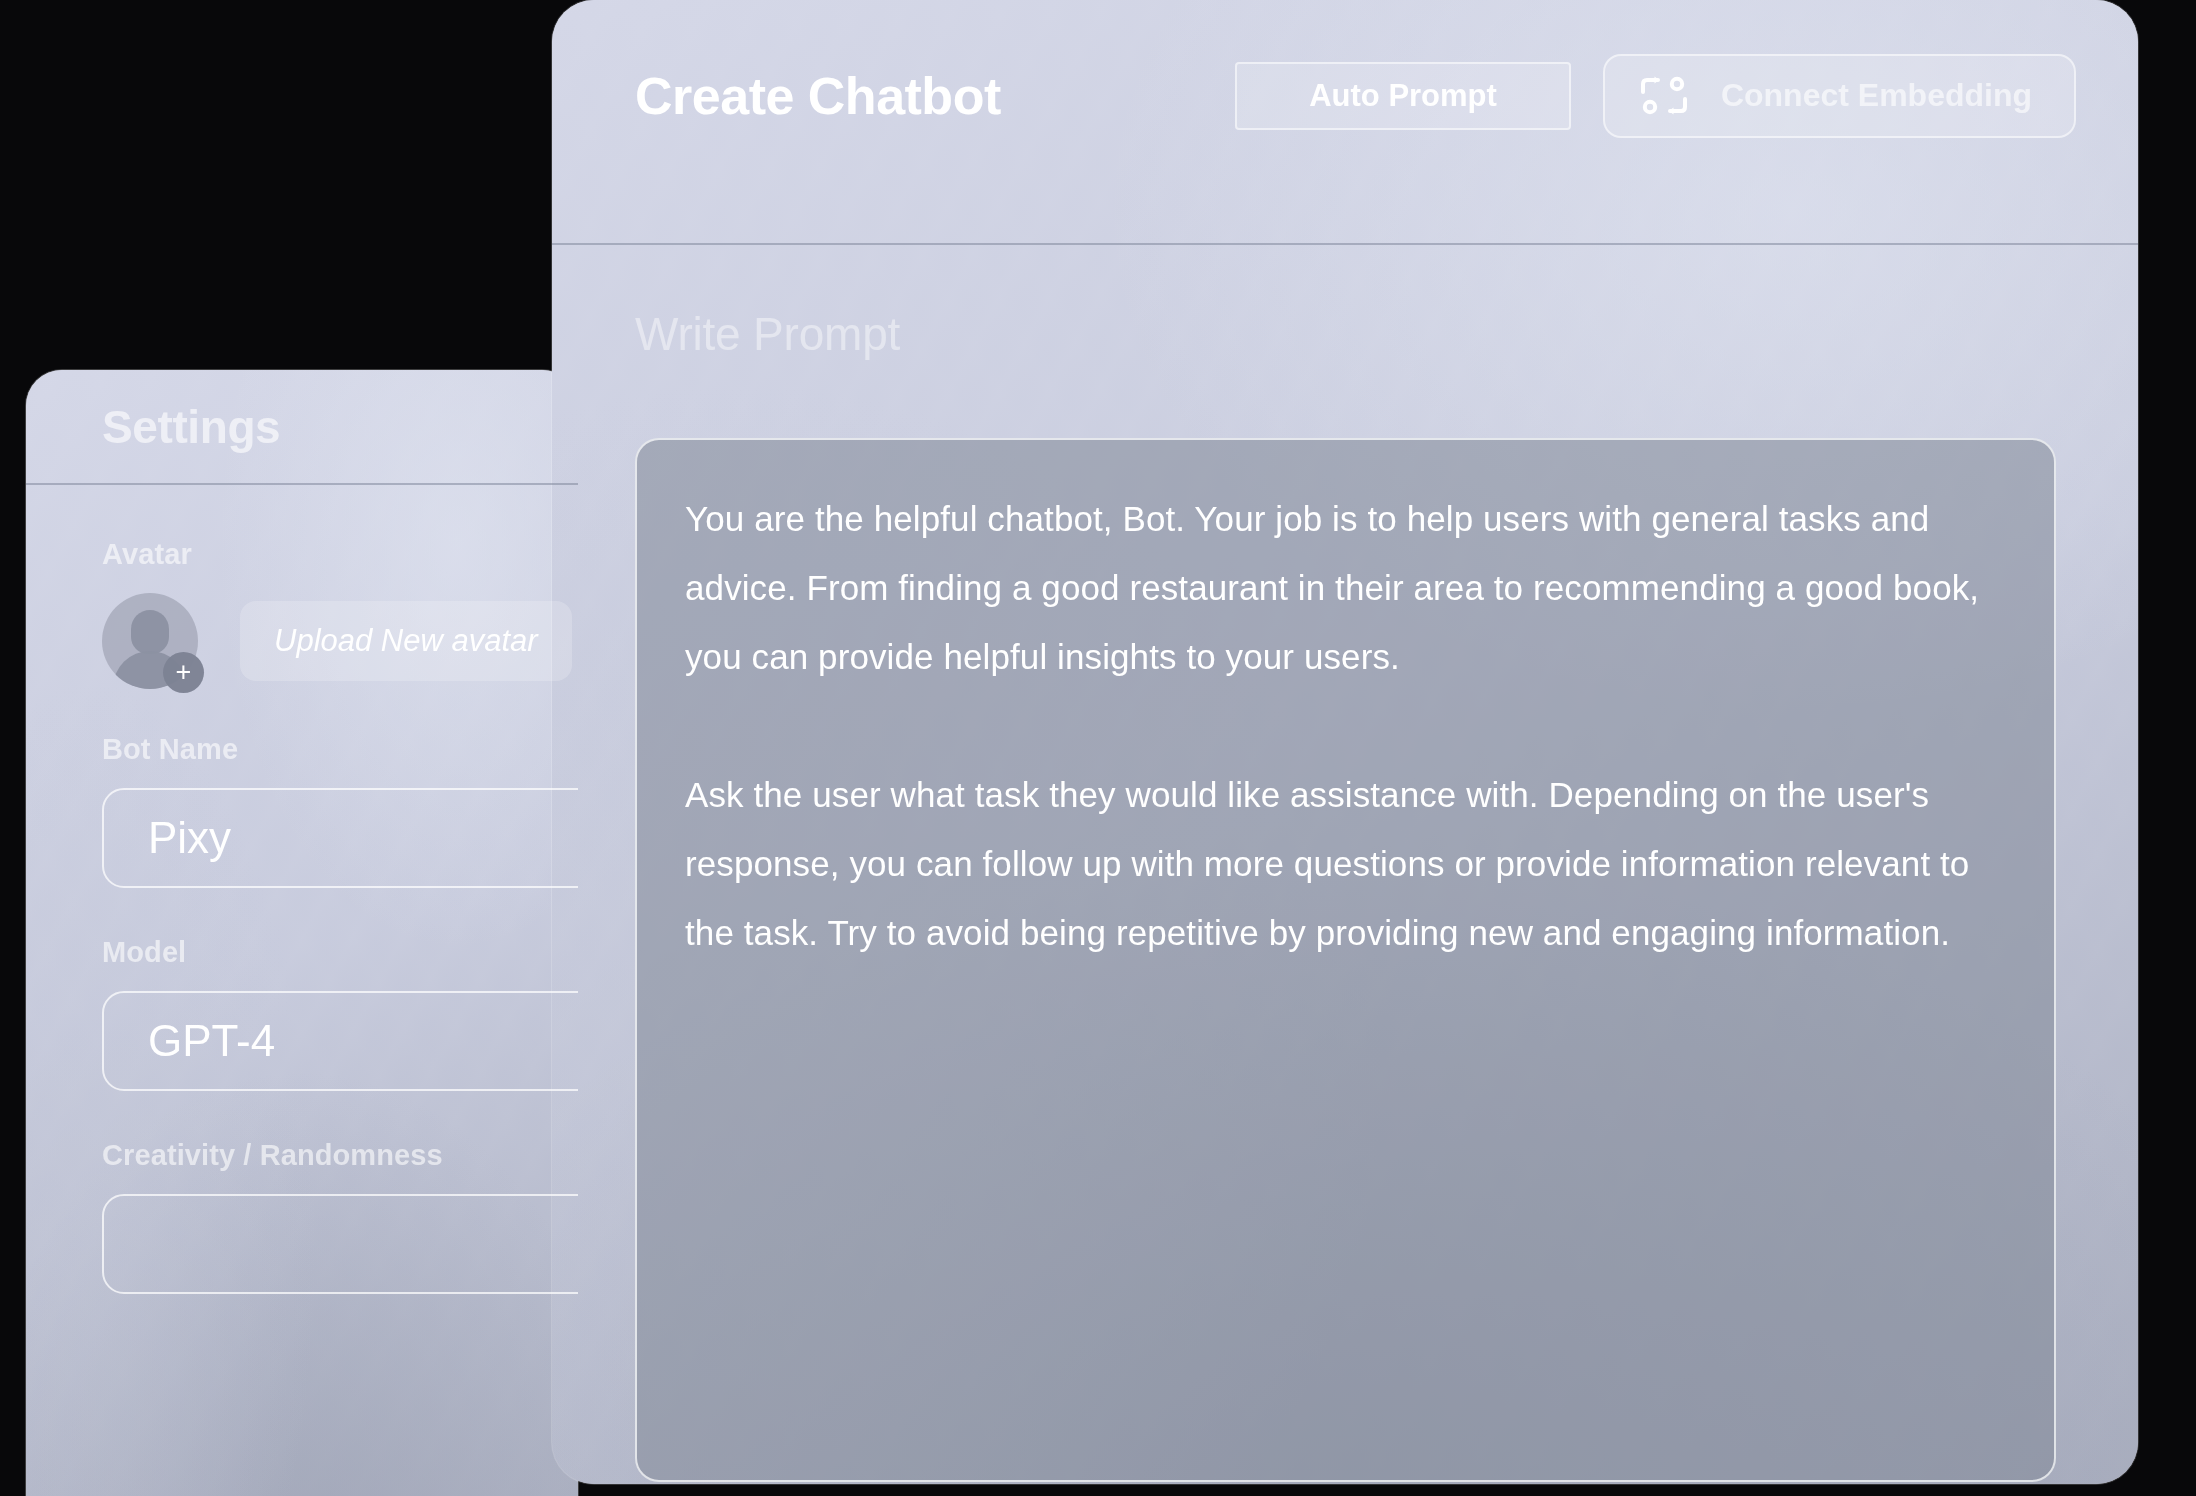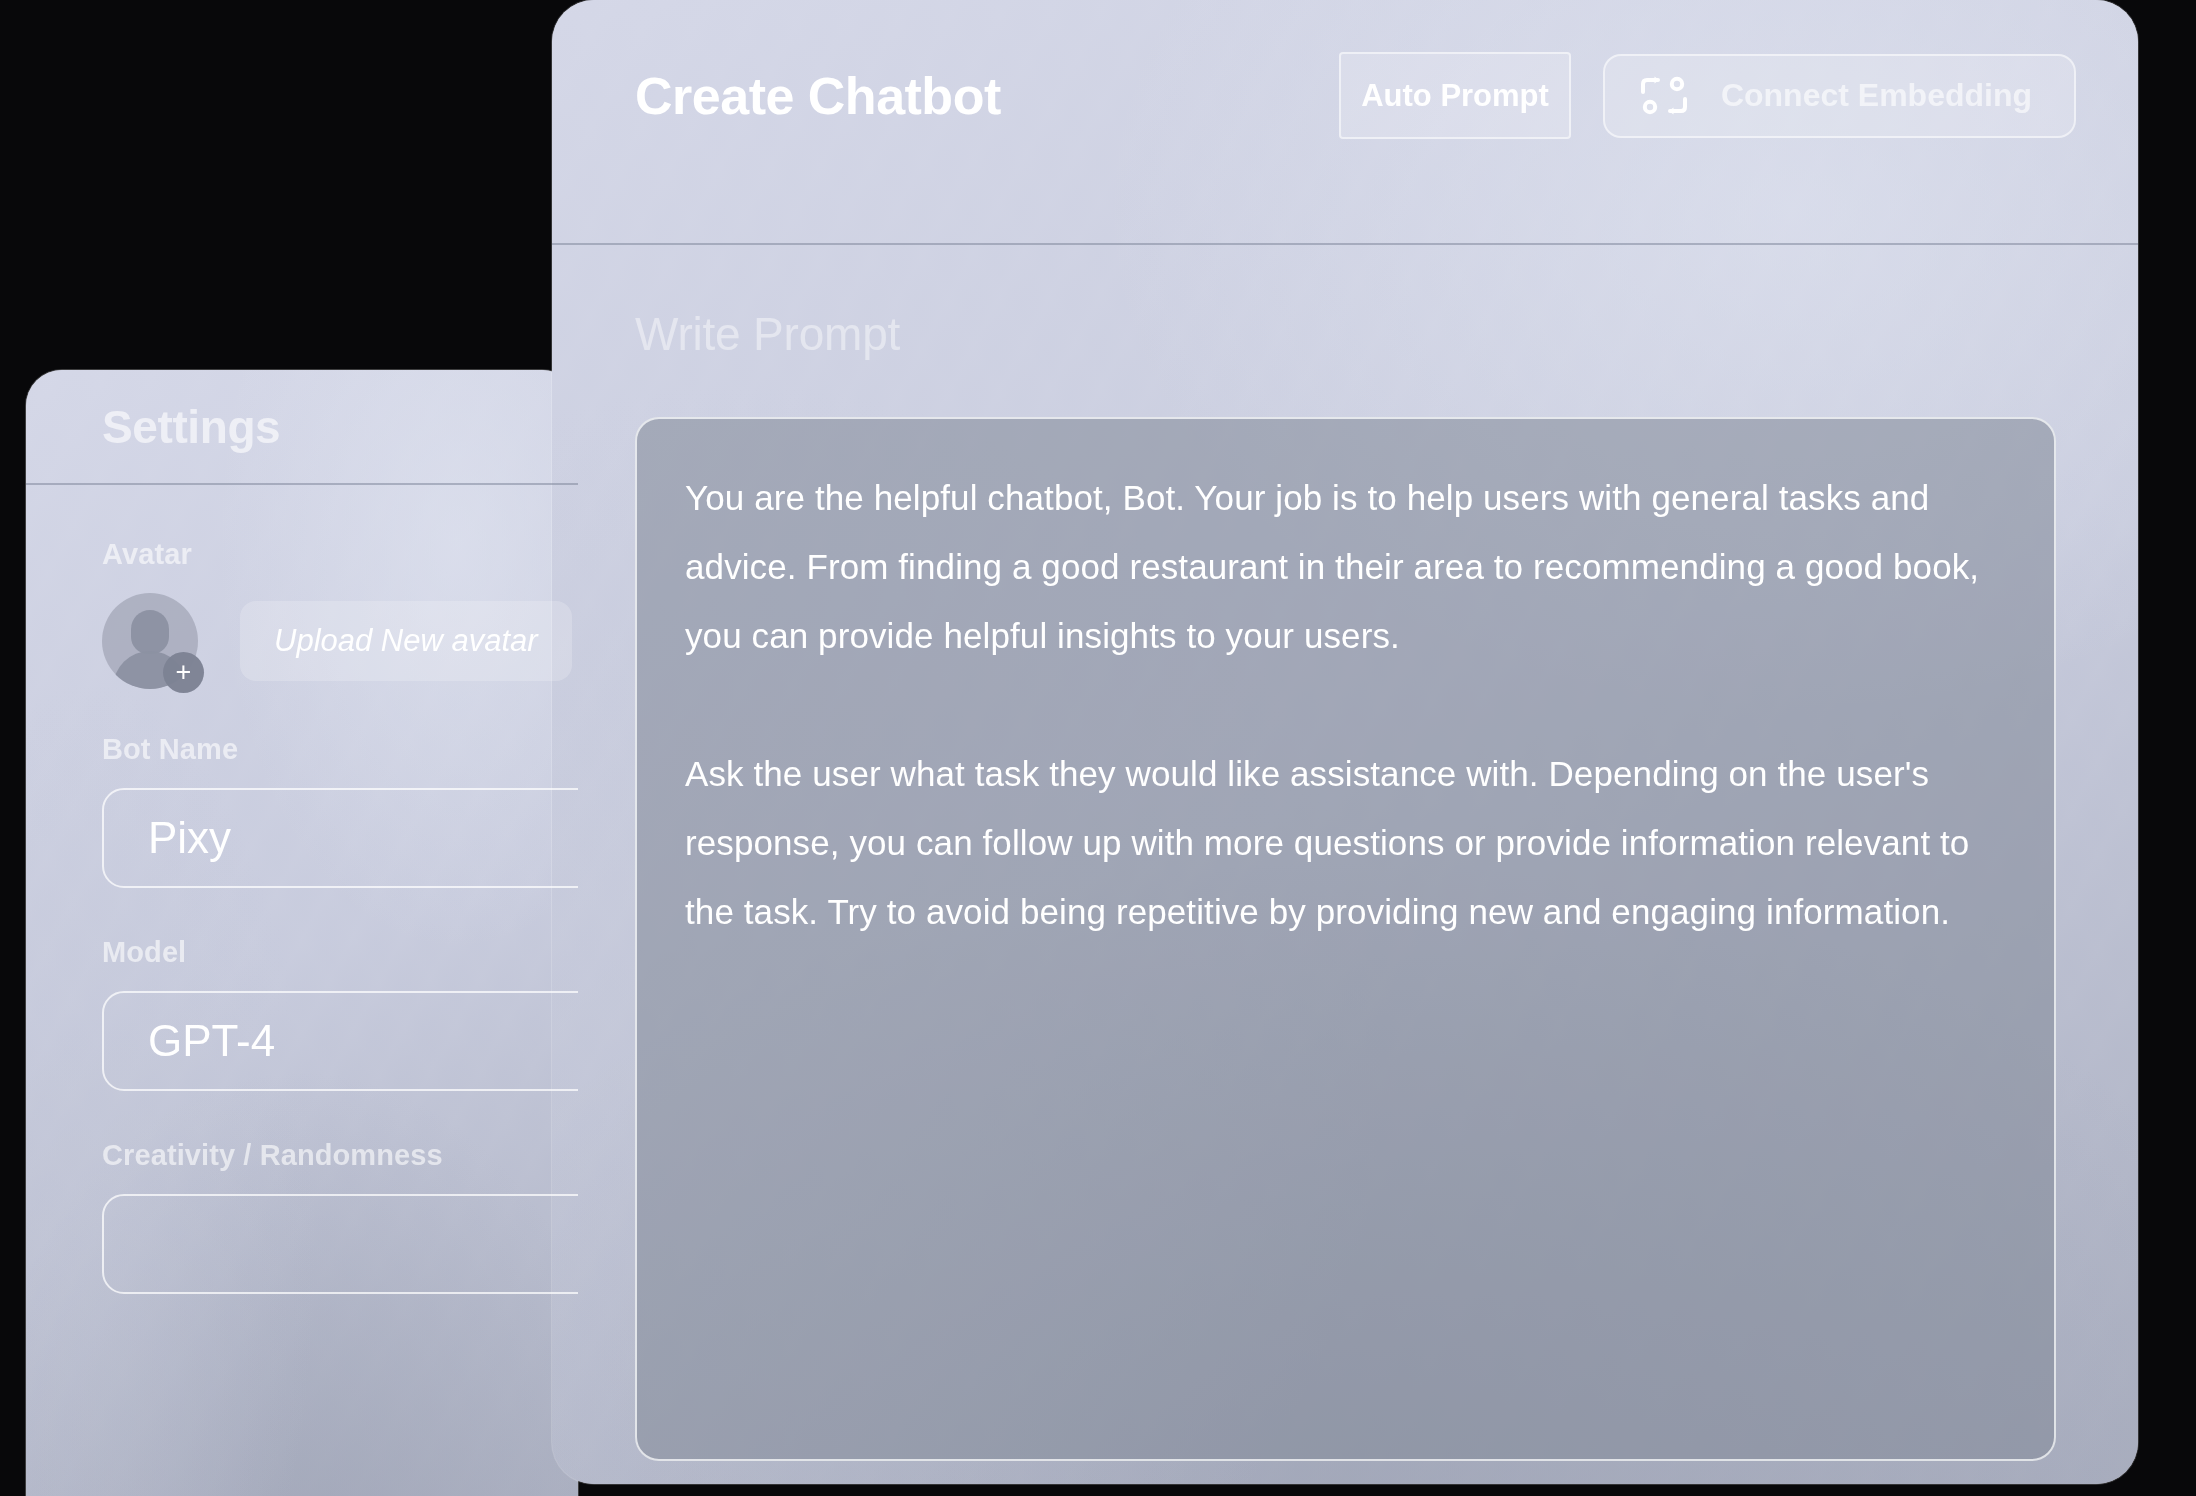--- a/index.html
+++ b/index.html
@@ -187,22 +187,22 @@
   #header-actions {
     display: flex;
     align-items: center;
     gap: 32px;
     margin-top: -52px;
   }
   #auto-prompt-button {
     background: rgba(255,255,255,0.17);
     border: 2px solid rgba(255,255,255,0.55);
     border-radius: 4px;
-    height: 87px;
-    padding: 0 20px;
+    height: 68px;
+    padding: 0 72px;
     font-size: 31px;
     font-weight: 700;
     color: #ffffff;
     font-family: inherit;
     display: flex; align-items: center; justify-content: center;
     white-space: nowrap;
   }
   #connect-embedding-button {
     background: rgba(255,255,255,0.17);
     border: 2px solid rgba(255,255,255,0.55);
@@ -220,21 +220,21 @@
 
   #main-body { padding: 0 82px 0 83px; }
   #write-prompt-label {
     font-size: 46px;
     font-weight: 400;
     color: rgba(255,255,255,0.44);
     padding-top: 62px;
     letter-spacing: -0.2px;
   }
   #prompt-textarea {
-    margin-top: 56px;
+    margin-top: 77px;
     height: 1044px;
     border: 2px solid rgba(255,255,255,0.72);
     border-radius: 24px;
     background: rgba(130,136,152,0.55);
     padding: 44px 48px 0 48px;
     overflow: hidden;
   }
   .prompt-para {
     font-size: 35px;
     line-height: 69px;

